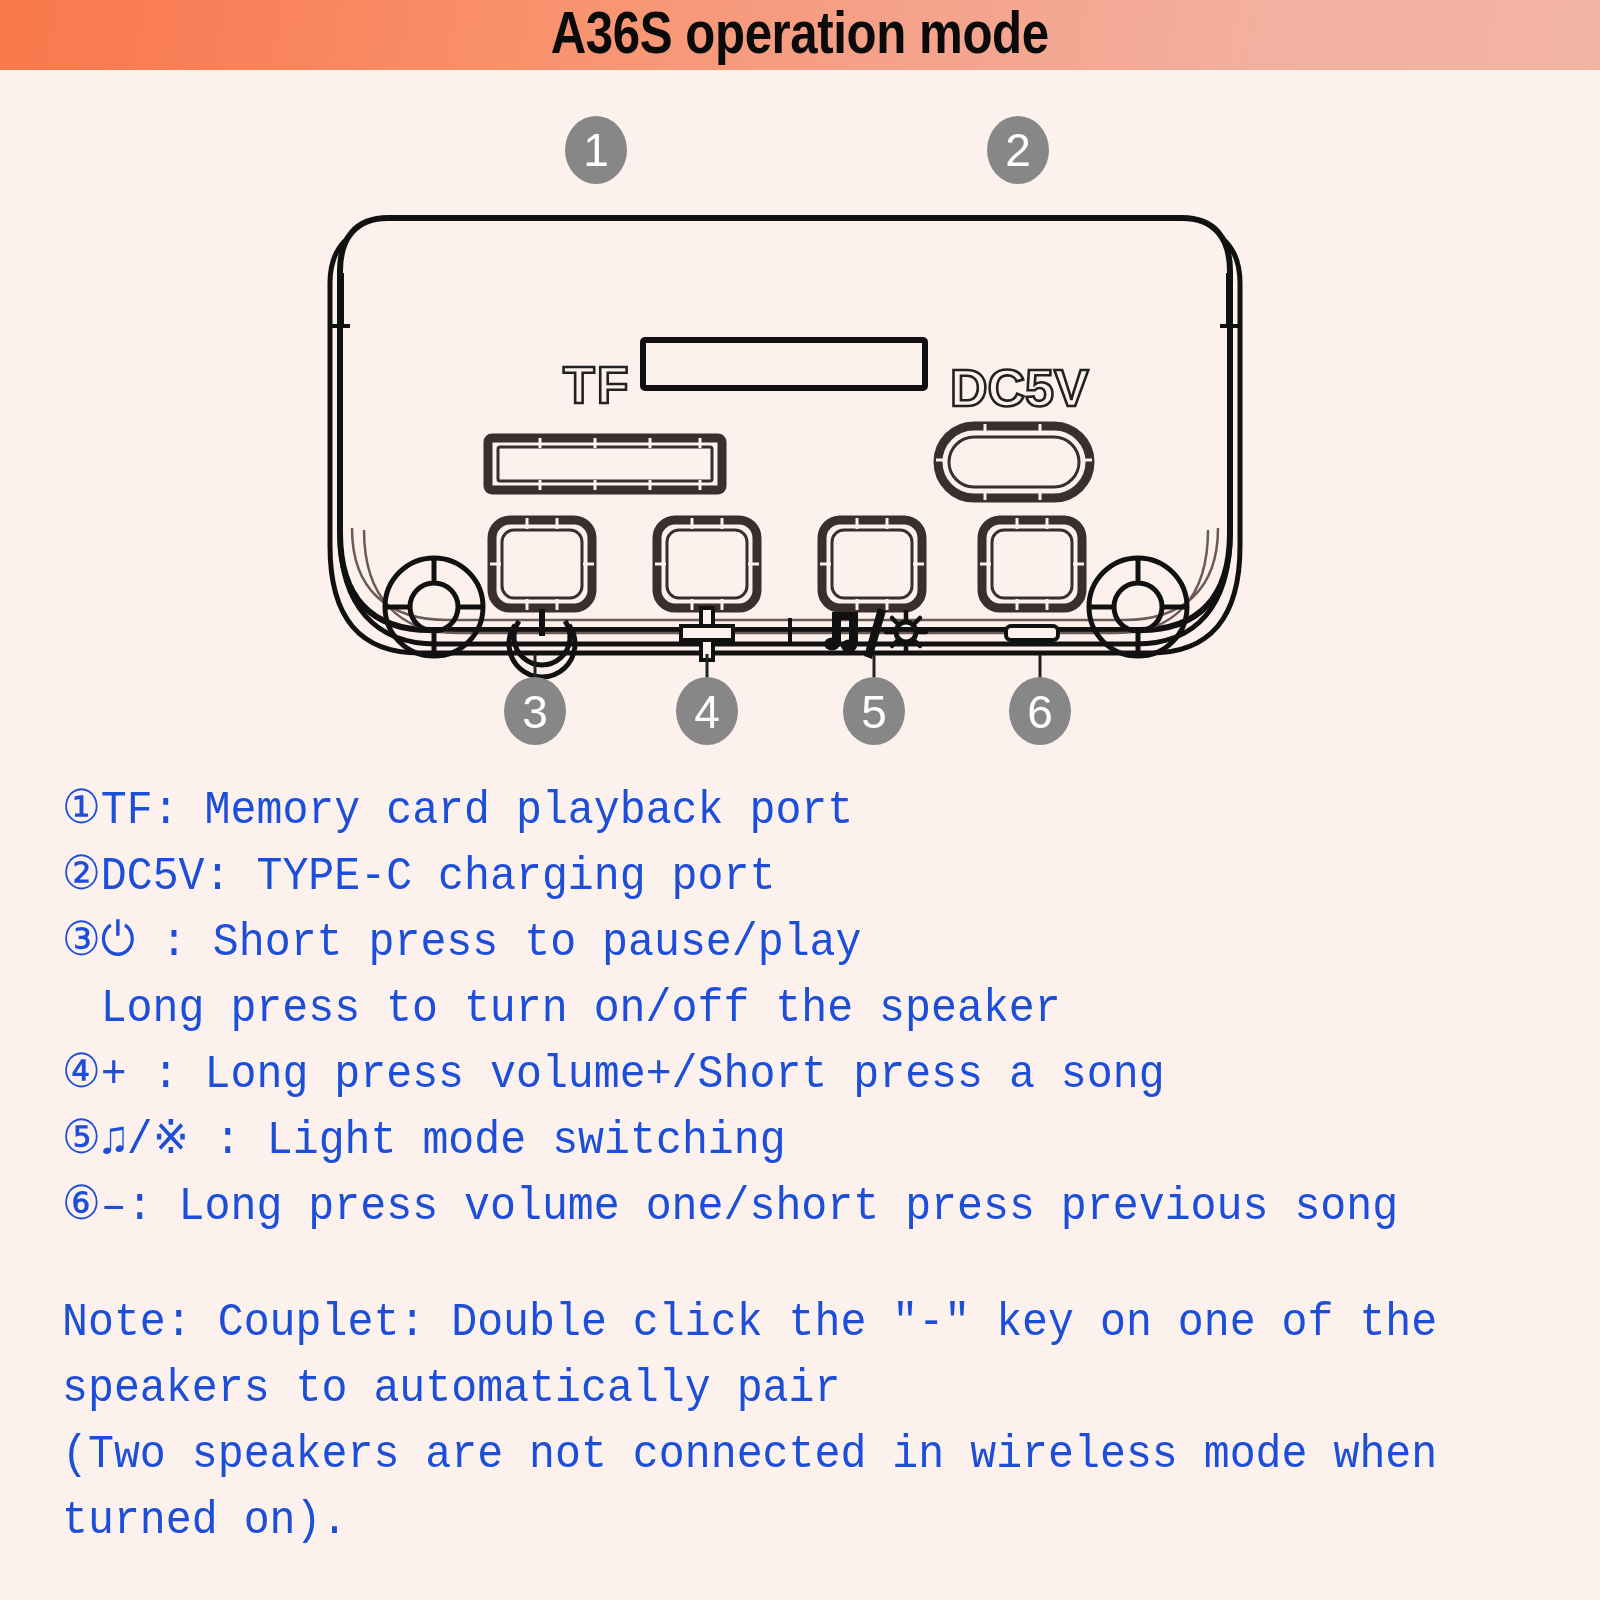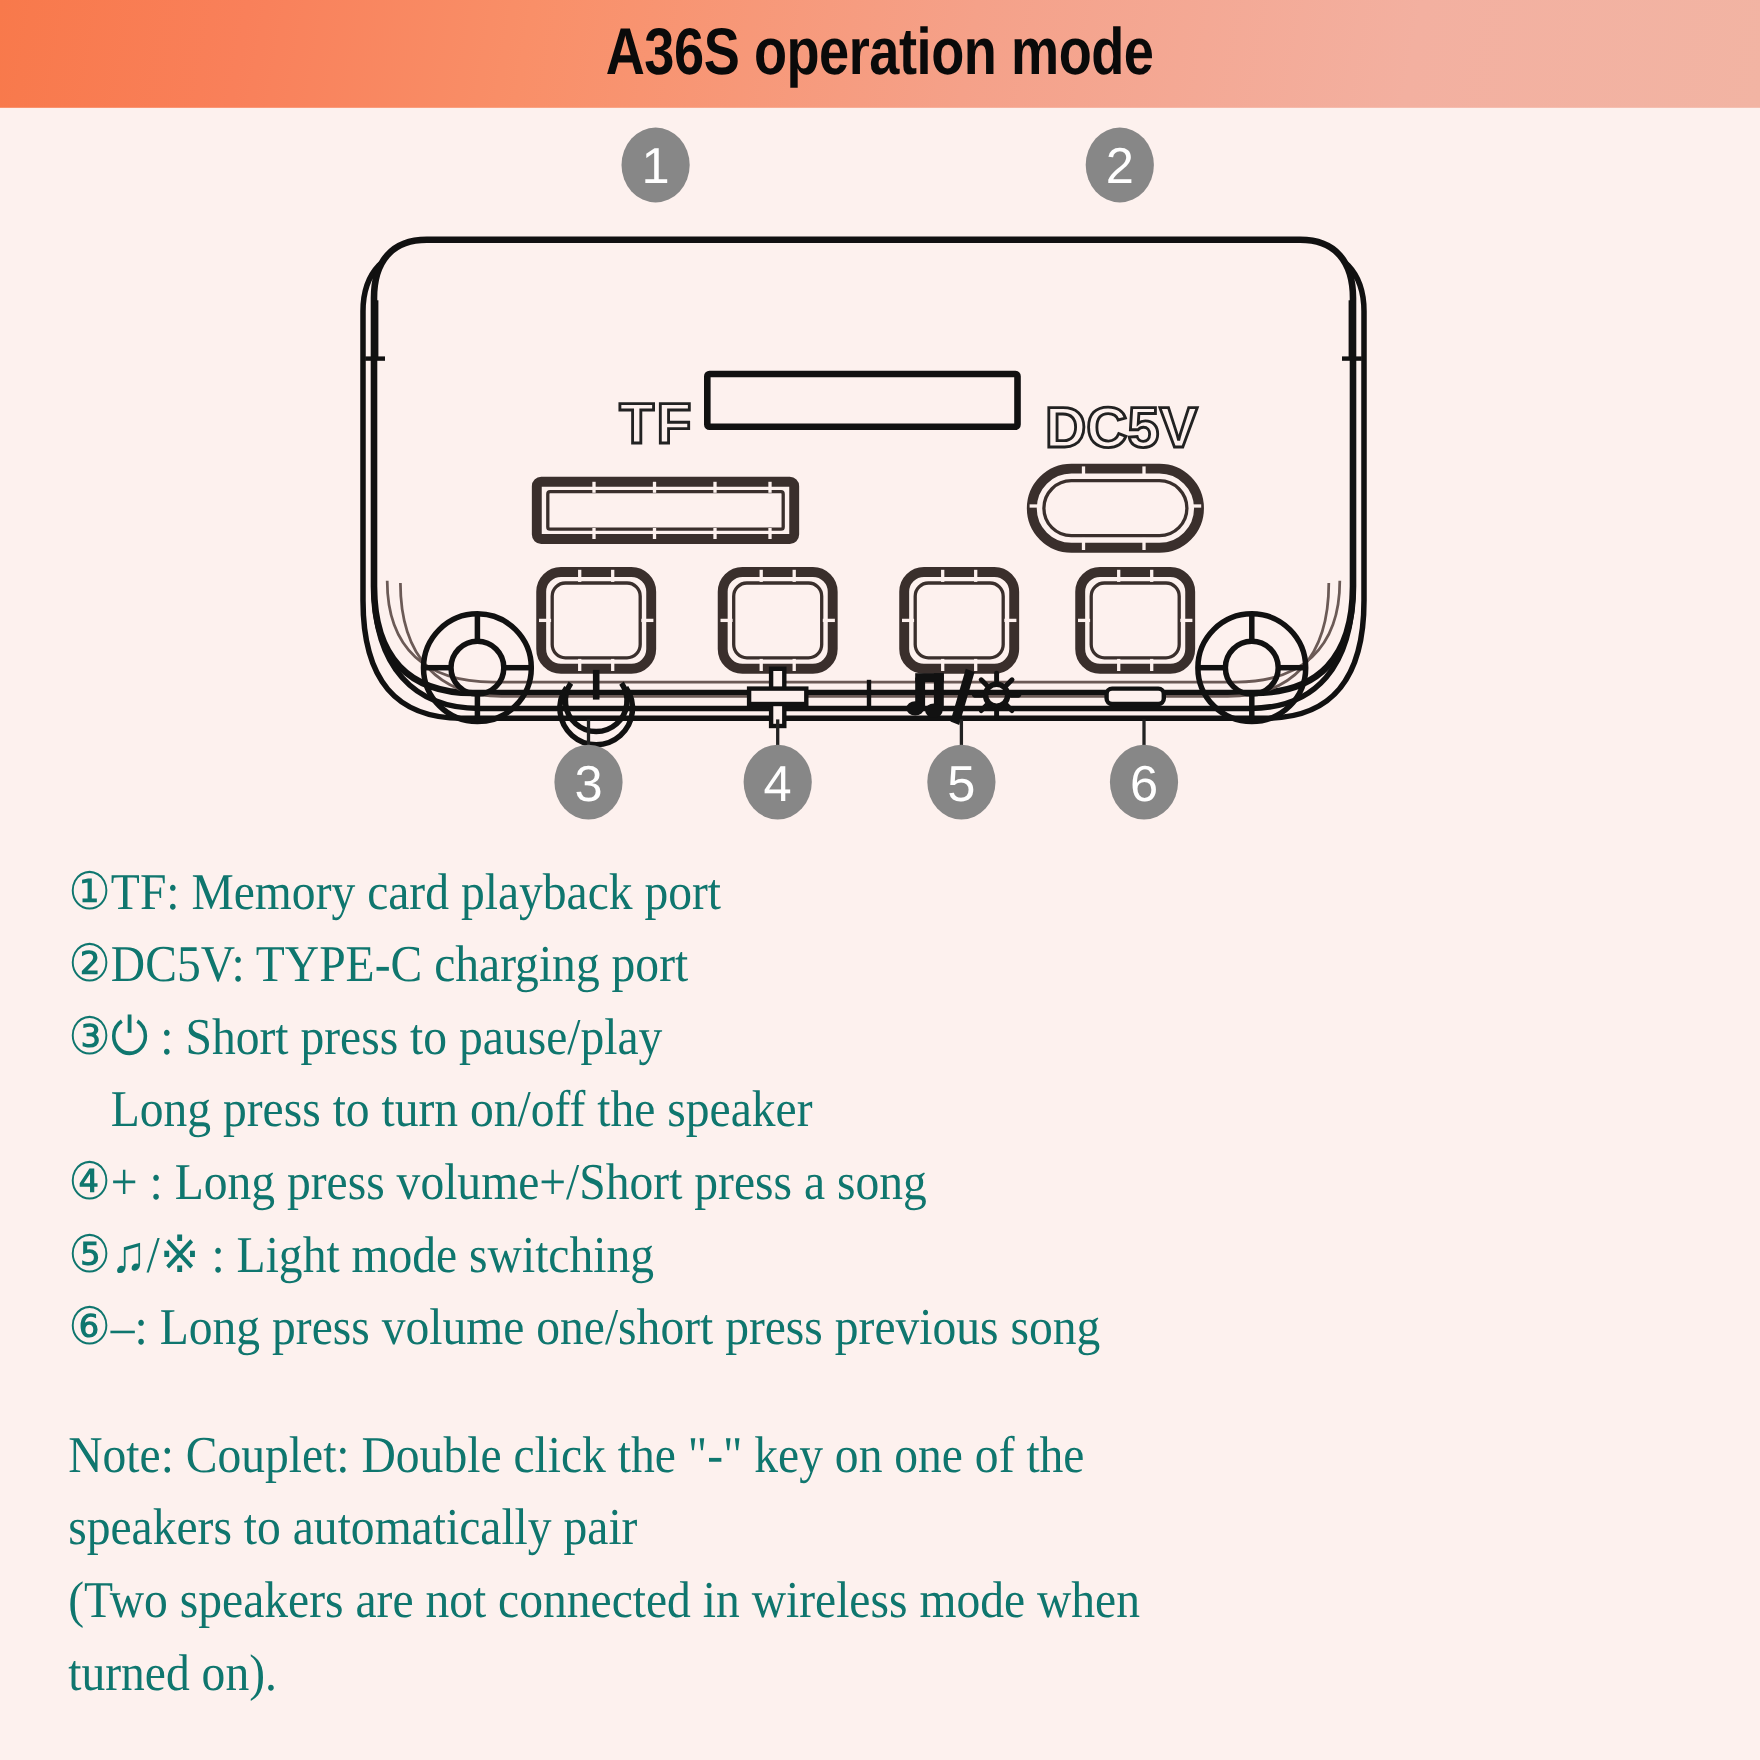--- a/index.html
+++ b/index.html
@@ -14,21 +14,21 @@
     overflow: hidden;
     position: relative;
   }
 
   
   .header {
     position: absolute;
     left: 0;
     top: 0;
     width: 1600px;
-    height: 98px;
+    height: 70px;
     background: linear-gradient(100deg,
                 #f8794b 0%,
                 #f9805a 14%,
                 #f98f68 30%,
                 #f5a189 55%,
                 #f3b0a0 80%,
                 #f2b4a3 100%);
     display: flex;
     align-items: center;
     justify-content: center;
@@ -56,22 +56,22 @@
     height: 690px;
   }
   .diagram svg { display: block; }
 
   
   .body-text {
     position: absolute;
     left: 62px;
     top: 778px;
     width: 1500px;
-    color: #0f766e;
-    font-family: Liberation Serif, serif;
+    color: #1d4ed8;
+    font-family: Liberation Mono, monospace;
   }
   .list-line {
     font-size: 47px;
     line-height: 66px;
     white-space: nowrap;
     transform: scaleX(0.92);
     transform-origin: left center;
   }
   .list-line.indent { padding-left: 42px; }
 

